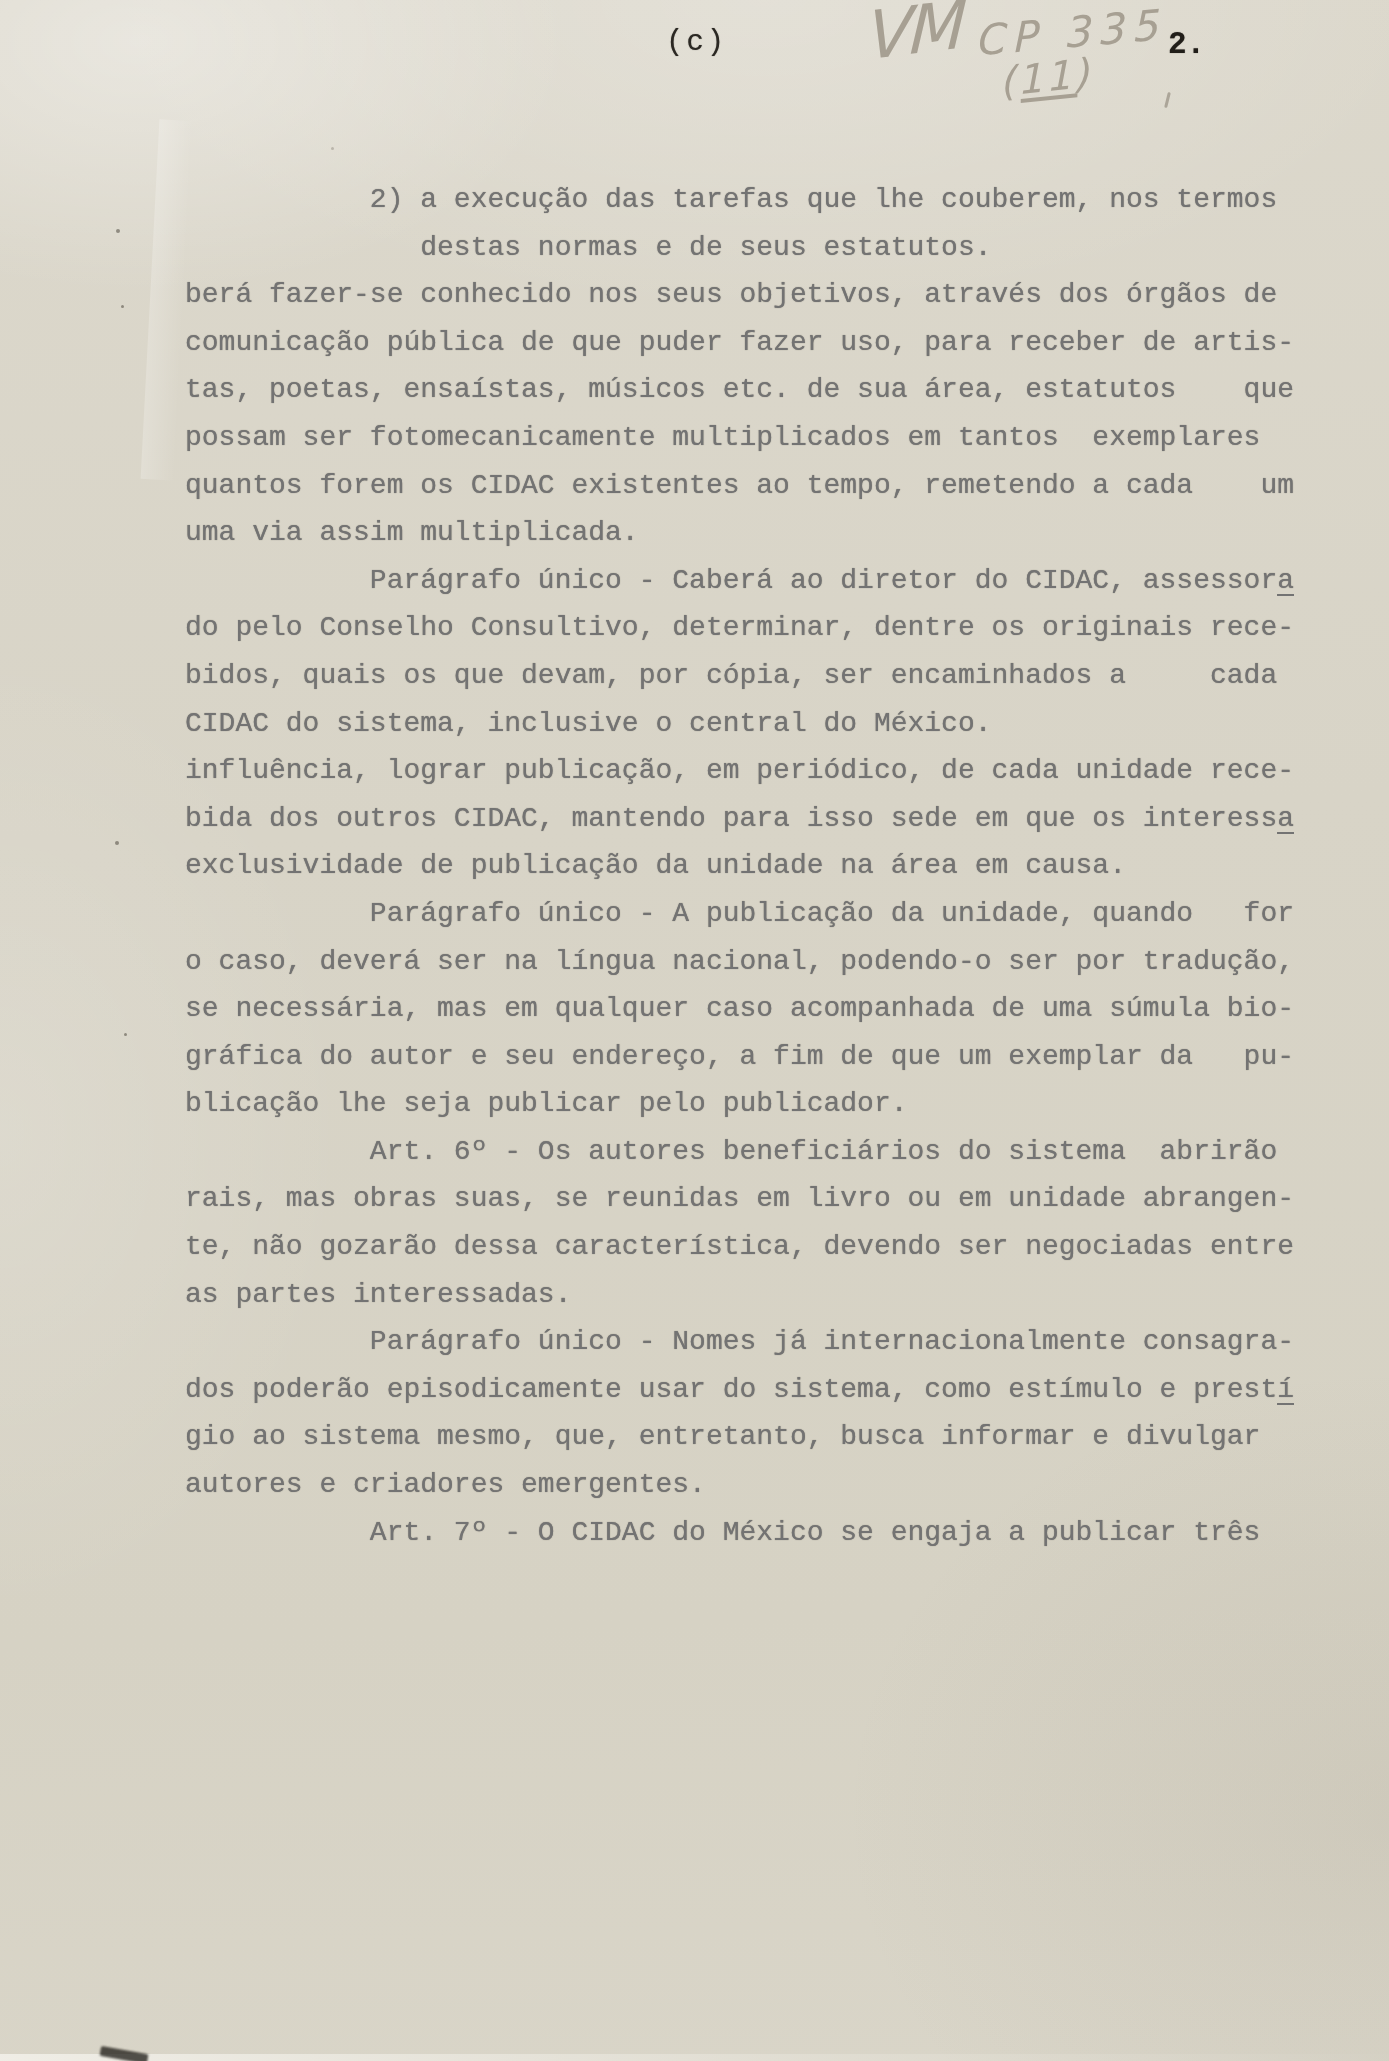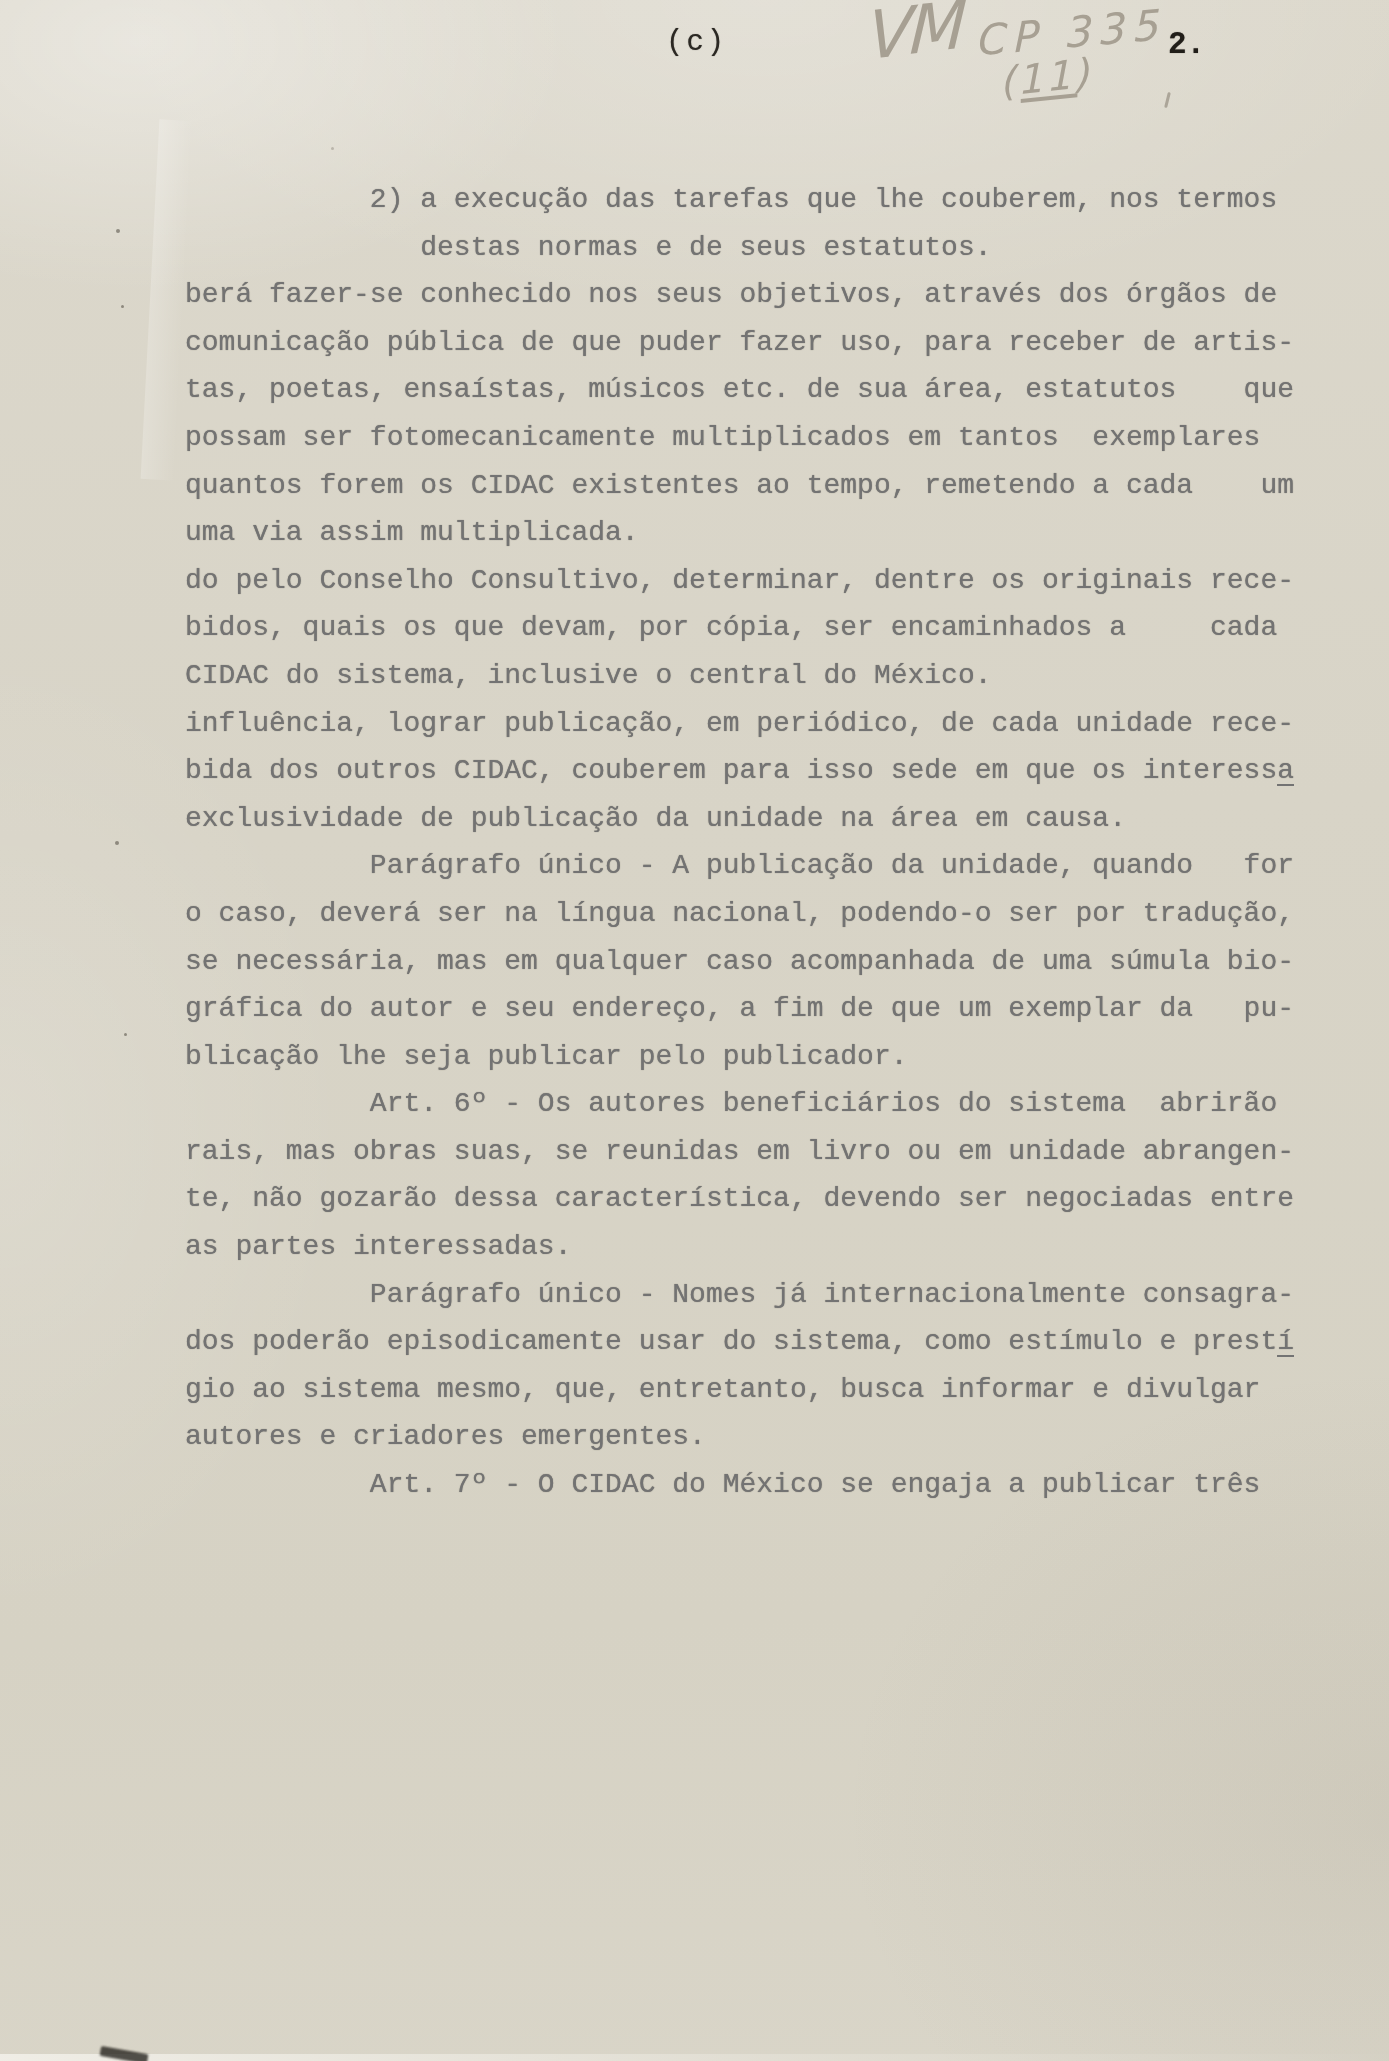--- a/index.html
+++ b/index.html
@@ -93,25 +93,26 @@
 
   <div class="doc-body">
       <div class="line"><span>           2) a execução das tarefas que lhe couberem, nos termos</span></div>
       <div class="line"><span>              destas normas e de seus estatutos.</span></div>
       <div class="line"><span>berá fazer-se conhecido nos seus objetivos, através dos órgãos de</span></div>
       <div class="line"><span>comunicação pública de que puder fazer uso, para receber de artis-</span></div>
       <div class="line"><span>tas, poetas, ensaístas, músicos etc. de sua área, estatutos    que</span></div>
       <div class="line"><span>possam ser fotomecanicamente multiplicados em tantos  exemplares</span></div>
       <div class="line"><span>quantos forem os CIDAC existentes ao tempo, remetendo a cada    um</span></div>
       <div class="line"><span>uma via assim multiplicada.</span></div>
+      <div class="line"><span>           Parágrafo único - Caberá ao diretor do CIDAC, assessor</span><span class="hyph-underline">a</span></div>
       <div class="line"><span>do pelo Conselho Consultivo, determinar, dentre os originais rece-</span></div>
       <div class="line"><span>bidos, quais os que devam, por cópia, ser encaminhados a     cada</span></div>
       <div class="line"><span>CIDAC do sistema, inclusive o central do México.</span></div>
       <div class="line"><span>influência, lograr publicação, em periódico, de cada unidade rece-</span></div>
-      <div class="line"><span>bida dos outros CIDAC, couberem para isso sede em que os interess</span><span class="hyph-underline">a</span></div>
+      <div class="line"><span>bida dos outros CIDAC, mantendo para isso sede em que os interess</span><span class="hyph-underline">a</span></div>
       <div class="line"><span>exclusividade de publicação da unidade na área em causa.</span></div>
       <div class="line"><span>           Parágrafo único - A publicação da unidade, quando   for</span></div>
       <div class="line"><span>o caso, deverá ser na língua nacional, podendo-o ser por tradução,</span></div>
       <div class="line"><span>se necessária, mas em qualquer caso acompanhada de uma súmula bio-</span></div>
       <div class="line"><span>gráfica do autor e seu endereço, a fim de que um exemplar da   pu-</span></div>
       <div class="line"><span>blicação lhe seja publicar pelo publicador.</span></div>
       <div class="line"><span>           Art. 6º - Os autores beneficiários do sistema  abrirão</span></div>
       <div class="line"><span>rais, mas obras suas, se reunidas em livro ou em unidade abrangen-</span></div>
       <div class="line"><span>te, não gozarão dessa característica, devendo ser negociadas entre</span></div>
       <div class="line"><span>as partes interessadas.</span></div>

